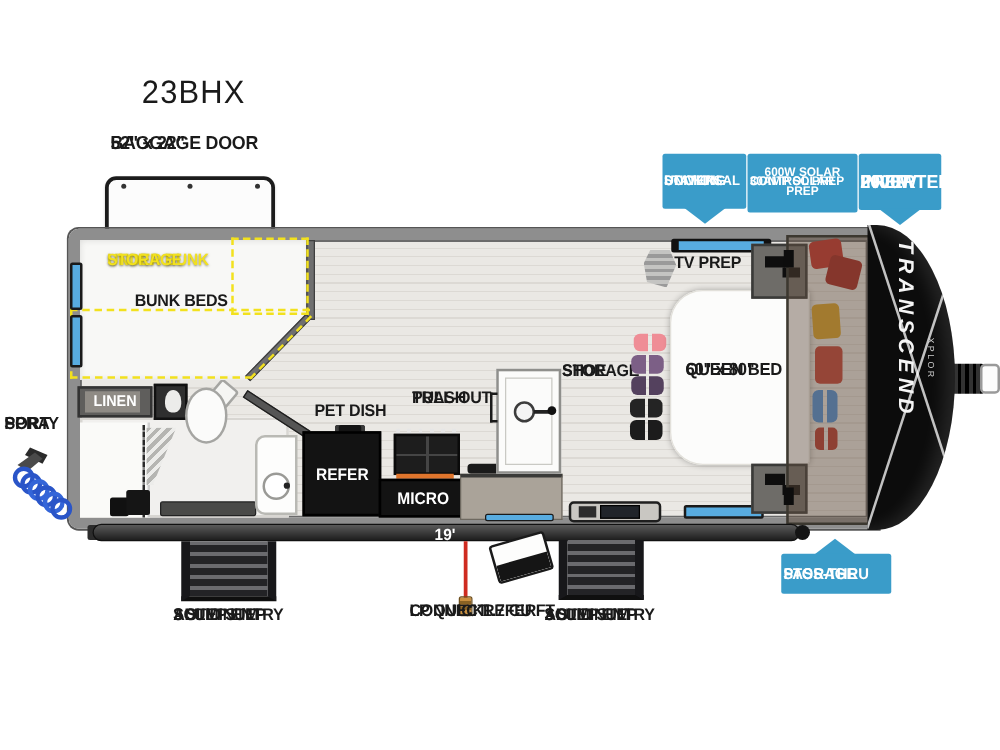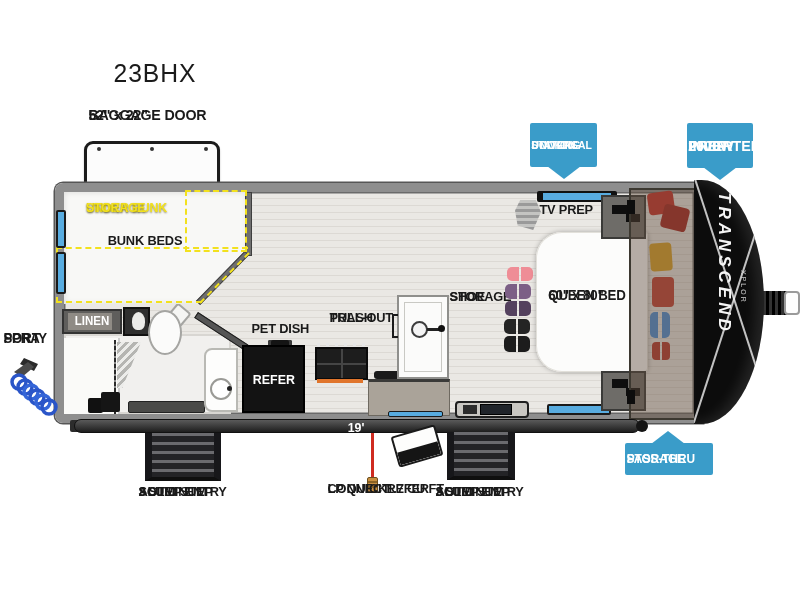--- a/index.html
+++ b/index.html
@@ -98,20 +98,23 @@
 
   <div class="lbl" style="left:250px;top:322px;width:60px;">PET DISH</div>
   <div style="left:268px;top:340px;width:24px;height:9px;background:#141414;border-radius:2px;box-shadow:inset 3px 0 0 #3a3a3a, inset -3px 0 0 #3a3a3a;"></div>
   <div class="blackbox" style="left:242px;top:345px;width:63px;height:68px;">
     <span class="wlbl" style="position:static;font-size:13.5px;transform:scaleX(.92);">REFER</span>
   </div>
   <div style="left:317px;top:343px;width:48px;height:4px;background:repeating-linear-gradient(90deg,#e6e6e6 0 3px,transparent 3px 9px);"></div>
   <div style="left:315px;top:347px;width:53px;height:33px;background:#1d1d1d;border:2px solid #0a0a0a;
        background-image:linear-gradient(90deg,transparent 0 24px,#454545 24px 26px,transparent 26px),linear-gradient(180deg,transparent 0 14px,#454545 14px 16px,transparent 16px);"></div>
   <div style="left:317px;top:379px;width:46px;height:4px;background:#e0752c;"></div>
+  <div class="blackbox" style="left:303px;top:383px;width:70px;height:31px;">
+    <span class="wlbl" style="position:static;font-size:13.5px;transform:scaleX(.92);">MICRO</span>
+  </div>
   <div style="left:374px;top:371px;width:72px;height:8px;background:#1a1a1a;border-radius:3px;"></div>
   <div style="left:368px;top:379px;width:82px;height:37px;background:#aaa399;border:1px solid #6e6960;border-top:3px solid #3a3a38;"></div>
   <div style="left:397px;top:295px;width:52px;height:84px;background:#fbfbfa;border:2px solid #8f8f8c;box-shadow:inset 0 0 0 5px #fbfbfa, inset 0 0 0 6px #c9c9c4;"></div>
   <div style="left:411px;top:321px;width:17px;height:17px;background:#f4f4f4;border:2px solid #3c3c3c;border-radius:50%;"></div>
   <div style="left:427px;top:328px;width:13px;height:3px;background:#222;"></div>
   <div style="left:438px;top:325px;width:7px;height:7px;background:#111;border-radius:50%;"></div>
   <div class="lbl" style="left:328px;top:311px;width:64px;">
     <span>PULL-OUT</span>
       <span>TRASH</span>
   </div>
@@ -171,20 +174,25 @@
     <div style="left:46px;top:90px;height:80px;writing-mode:vertical-rl;color:#cfcfcf;font-size:7px;letter-spacing:2px;">XPLOR</div>
   </div>
 
 
   <div class="badge" style="left:530px;top:123px;width:67px;height:44px;font-size:11px;">
     <span>UNIVERSAL</span>
       <span>DOCKING</span>
       <span>STATION</span>
   </div>
   <div class="tri-down" style="left:547px;top:166px;"></div>
+  <div class="badge" style="left:598px;top:123px;width:88px;height:47px;font-size:10px;line-height:1.45;">
+    <span>600W SOLAR PREP</span>
+      <span>30AMP SOLAR</span>
+      <span>CONTROL PREP</span>
+  </div>
   <div class="badge" style="left:687px;top:123px;width:66px;height:45px;font-size:15px;">
     <span>2000W</span>
       <span>INVERTER</span>
       <span>PREP</span>
   </div>
   <div class="tri-down" style="left:703px;top:167px;"></div>
   <div class="tri-up" style="left:651px;top:431px;"></div>
   <div class="badge" style="left:625px;top:443px;width:88px;height:32px;font-size:12.5px;">
     <span>PASS-THRU</span>
       <span>STORAGE</span>

